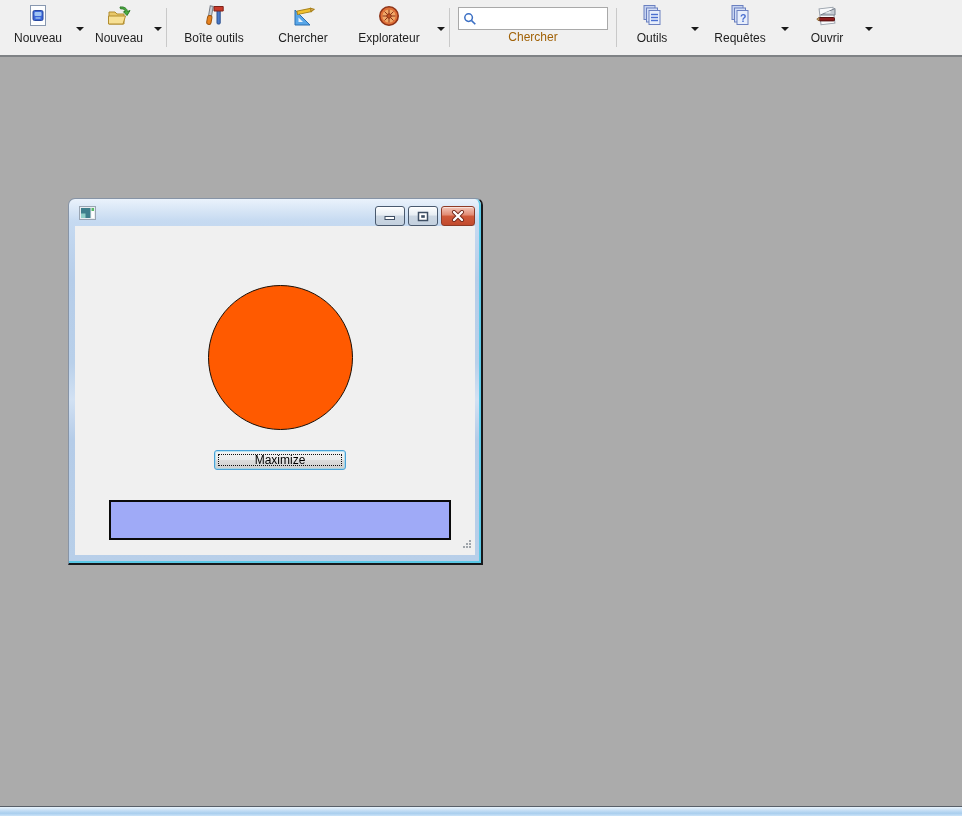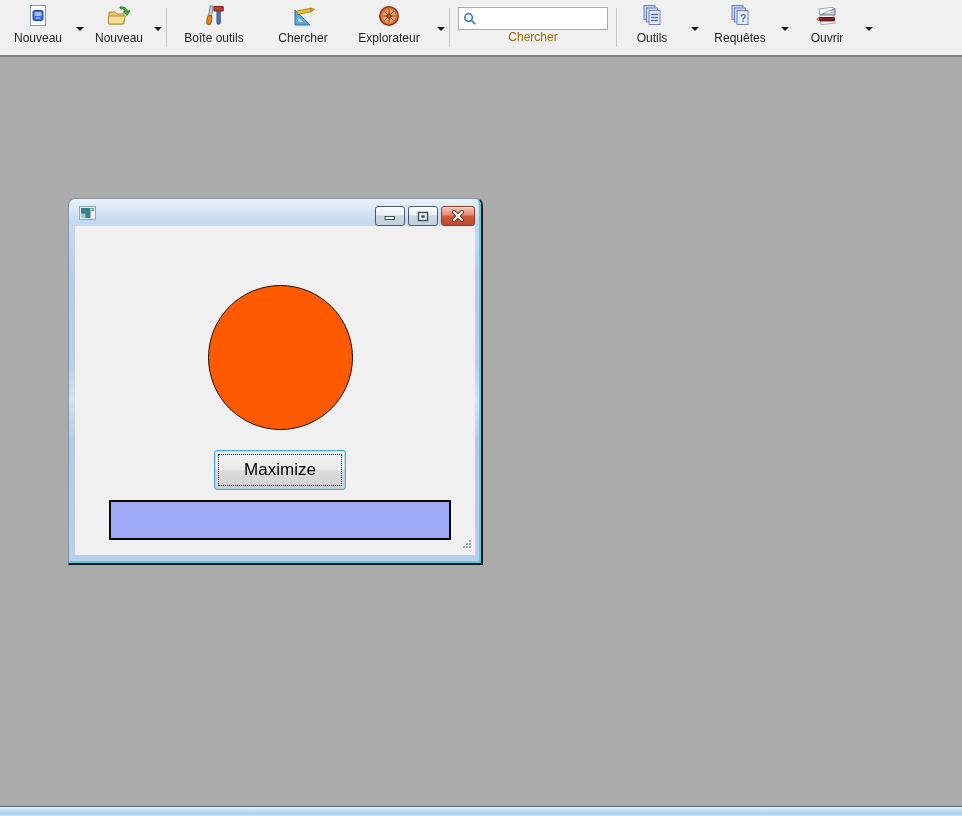--- a/index.html
+++ b/index.html
@@ -83,25 +83,25 @@
 
   .win-content {
     position:absolute; left:6px; right:6px; top:27px; bottom:8px;
     background:#F0F0F0; overflow:hidden;
   }
   .circle {
     position:absolute; left:133px; top:59px; width:145px; height:145px;
     border-radius:50%; background:#FF5A00; border:1px solid #1A0E05;
   }
   .maximize-btn {
-    position:absolute; left:139px; top:224px; width:132px; height:40px;
+    position:absolute; left:139px; top:224px; width:132px; height:20px;
     border:1px solid #49A2D8; border-radius:3px;
     background:linear-gradient(#F4F4F4,#EBEBEB 48%,#DCDCDC 52%,#CFCFCF);
     box-shadow:inset 0 0 0 1px rgba(137,217,242,.55);
-    font-size:17px; color:#000; cursor:default; position:absolute;
+    font-size:12px; color:#000; cursor:default; position:absolute;
     font-family:"Liberation Sans","DejaVu Sans",sans-serif;
   }
   .maximize-btn::after {
     content:''; position:absolute; inset:3px; border:1px dotted #111; pointer-events:none;
   }
   .blue-rect {
     position:absolute; left:34px; top:274px; width:342px; height:40px;
     background:#9FAAF7; border:2px solid #0A0A0A;
   }
   .resize-grip { position:absolute; right:3px; bottom:2px; }

